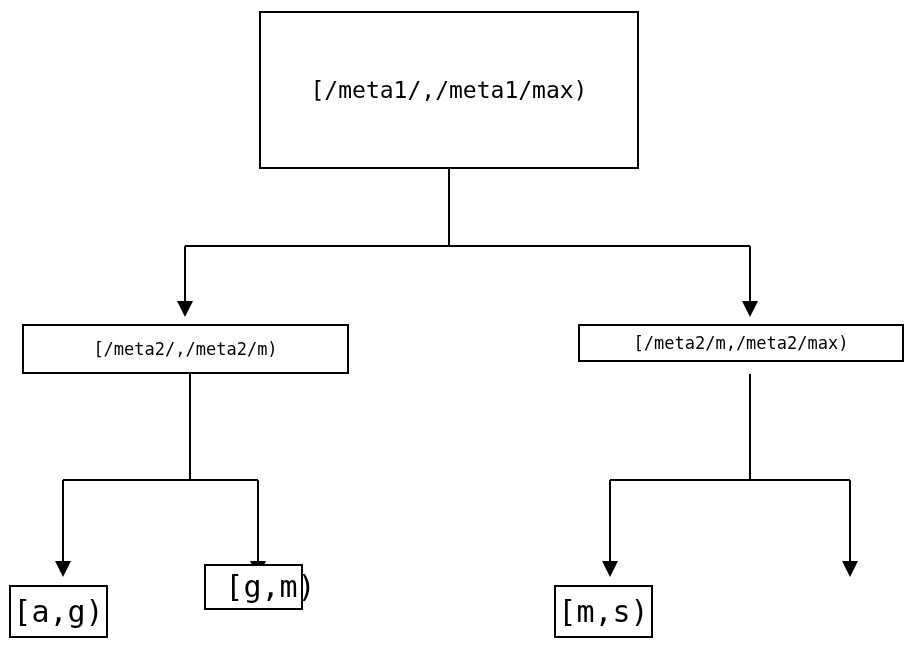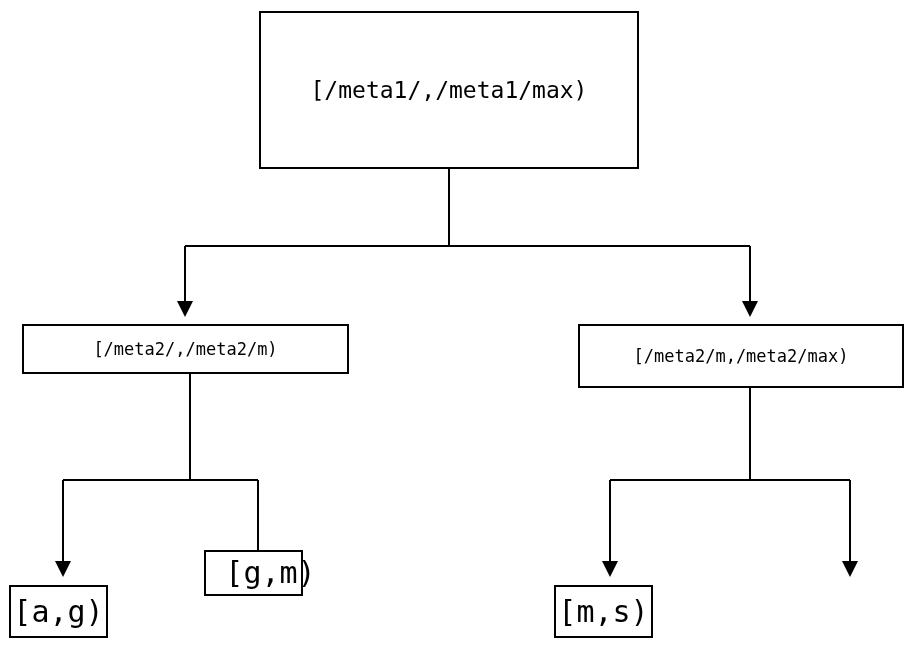--- a/index.html
+++ b/index.html
@@ -89,29 +89,29 @@
   </svg>
 
   <div class="node node-root" style="left:259px; top:11px; width:380px; height:158px;">
     <span class="node-label">[/meta1/,/meta1/max)</span>
   </div>
 
   <div class="node node-mid" style="left:22px; top:324px; width:327px; height:50px;">
     <span class="node-label">[/meta2/,/meta2/m)</span>
   </div>
 
-  <div class="node node-mid" style="left:578px; top:324px; width:326px; height:64px;">
+  <div class="node node-mid" style="left:578px; top:324px; width:326px; height:38px;">
     <span class="node-label">[/meta2/m,/meta2/max)</span>
   </div>
 
   <div class="node node-leaf" style="left:9px; top:585px; width:99px; height:53px;">
     <span class="node-label">[a,g)</span>
   </div>
 
-  <div class="node node-leaf" style="left:204px; top:550px; width:99px; height:46px;padding-left:34px;">
+  <div class="node node-leaf" style="left:204px; top:564px; width:99px; height:46px;padding-left:34px;">
     <span class="node-label">[g,m)</span>
   </div>
 
   <div class="node node-leaf" style="left:554px; top:585px; width:99px; height:53px;">
     <span class="node-label">[m,s)</span>
   </div>
 
 
 </div>
 

